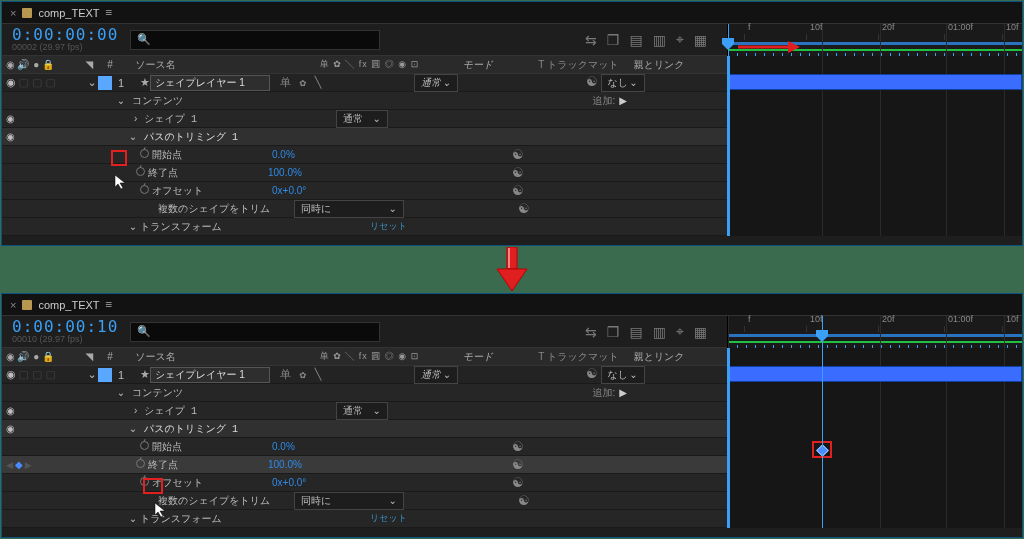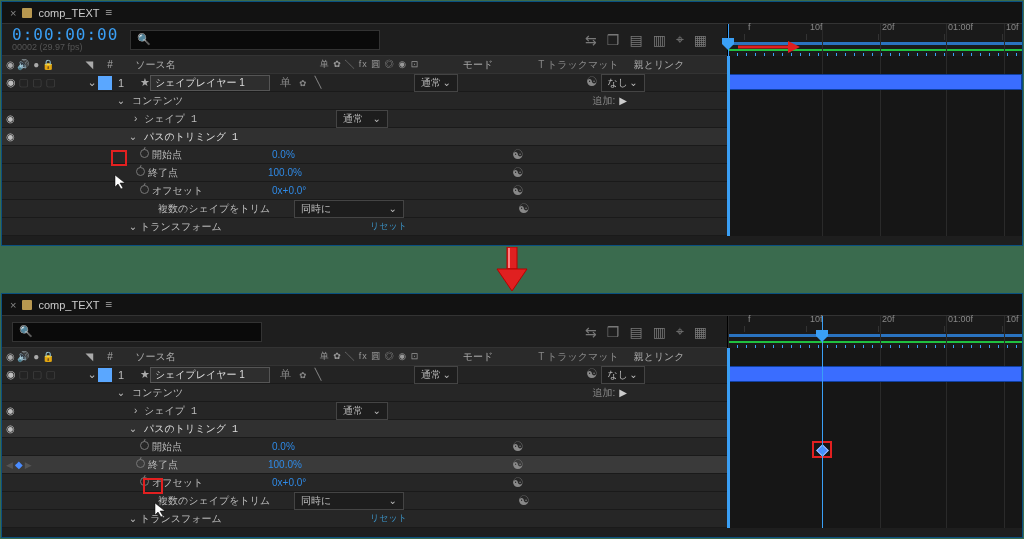--- a/index.html
+++ b/index.html
@@ -69,21 +69,21 @@
   }
   .columns-header {
     background:var(--bg-header);
     font-size:10px; color:#aaa;
     border-bottom:1px solid var(--border);
   }
   .switches { width:84px; display:flex; align-items:center; gap:3px; padding:0 4px; }
   .col-idx { width:28px; text-align:left; padding-left:4px;}
   .col-name { width:190px; padding-left:4px;font-family:Liberation Mono, monospace;}
   .col-fx { width:140px; white-space:nowrap;}
-  .col-mode { width:80px; padding-left:4px;}
+  .col-mode { width:80px; padding-left:4px;font-style:italic;}
   .col-trk { width:90px; color:#888; font-size:10px; white-space:nowrap;}
   .col-parent { width:100px; padding-left:6px;}
   .layer-row { background:var(--bg-row-alt); border-bottom:1px solid #1a1a1a;}
   .layer-caret { width:12px; color:#bbb; cursor:pointer; text-align:center;}
   .color-chip { width:14px; height:14px; background:#5aa7ff;}
   .layer-name-box {
     border:1px solid #555; padding:0 4px;
     background:#2e2e2e; color:#ddd;
     font-size:10px;
   }
@@ -356,20 +356,24 @@
   <div class="panel" style="position:absolute; left:1px; top:293px; width:1022px; height:245px;">
     <div class="tab-bar">
       <span class="tab-x">×</span>
       <span class="tab-dot"></span>
       <span class="tab-name">comp_TEXT</span>
       <span class="hamburger">≡</span>
     </div>
     <div class="body-split">
       <div class="left-pane">
         <div class="time-header">
+          <div class="time-block">
+            <span class="timecode">0:00:00:10</span>
+            <span class="frame">00010 (29.97 fps)</span>
+          </div>
           <div class="search">
             <span style="font-size:11px">🔍</span>
           </div>
           <div class="toolbar-icons">
             <span>⇆</span>
             <span>❒</span>
             <span>▤</span>
             <span>▥</span>
             <span>⌖</span>
             <span>▦</span>

